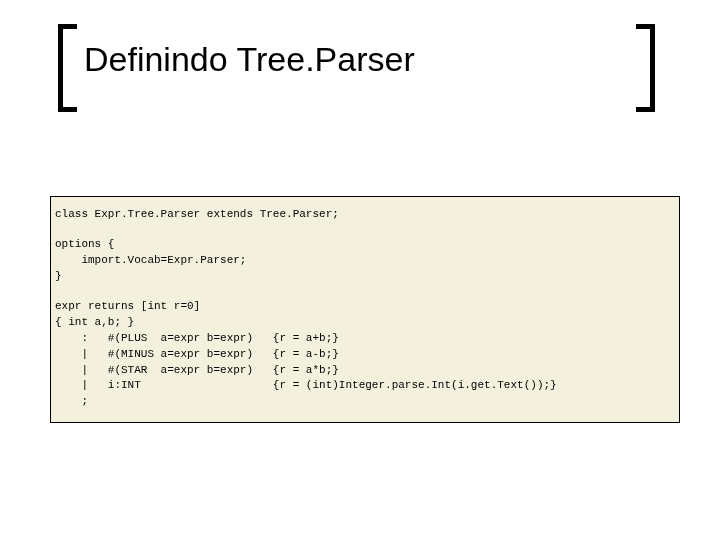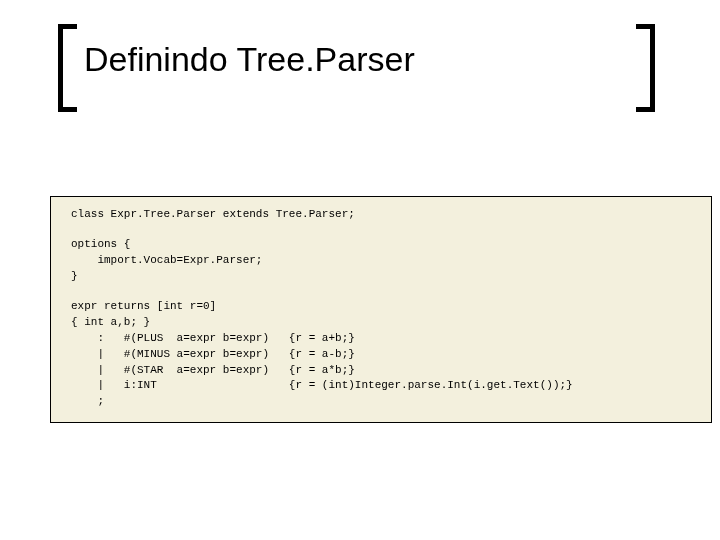--- a/index.html
+++ b/index.html
@@ -1,21 +1,21 @@
 <!DOCTYPE html>
 <html><head>
 <meta charset="utf-8">
 <style>
   html,body{margin:0;padding:0;width:720px;height:540px;background:#fff;font-family:Arial,Helvetica,sans-serif;overflow:hidden}
   .slide{position:relative;width:720px;height:500px;background:#fff}
   .bracket{position:absolute;top:24px;width:14px;height:78px;border-top:5px solid #000;border-bottom:5px solid #000}
   .bracket.left{left:58px;border-left:5px solid #000}
   .bracket.right{left:636px;border-right:5px solid #000}
   .title{position:absolute;left:84px;top:40px;font-size:34px;font-weight:400;color:#000;white-space:nowrap}
-  .codebox{position:absolute;left:50px;top:196px;width:620px;border:1px solid #000;background:#f3f0dd;padding:10px 20px 12px;font-family:"Courier New",Courier,monospace;font-size:11px;line-height:1.45;color:#000;white-space:pre}
+  .codebox{position:absolute;left:50px;top:196px;width:620px;border:1px solid #000;background:#f3f0dd;padding:10px 4px 12px;font-family:"Courier New",Courier,monospace;font-size:11px;line-height:1.45;color:#000;white-space:pre}
   .codebox .blk{display:block;margin:0}
   .codebox .gap{display:block;height:14px}
 </style>
 </head>
 <body>
 <div class="slide">
 
   <div class="bracket left"></div>
   <div class="bracket right"></div>
   <div class="title">Definindo Tree.Parser</div>

